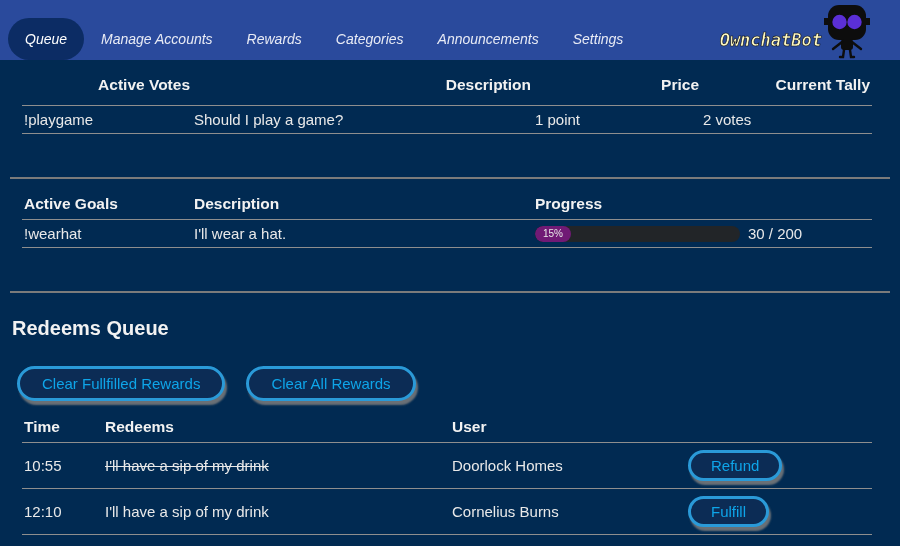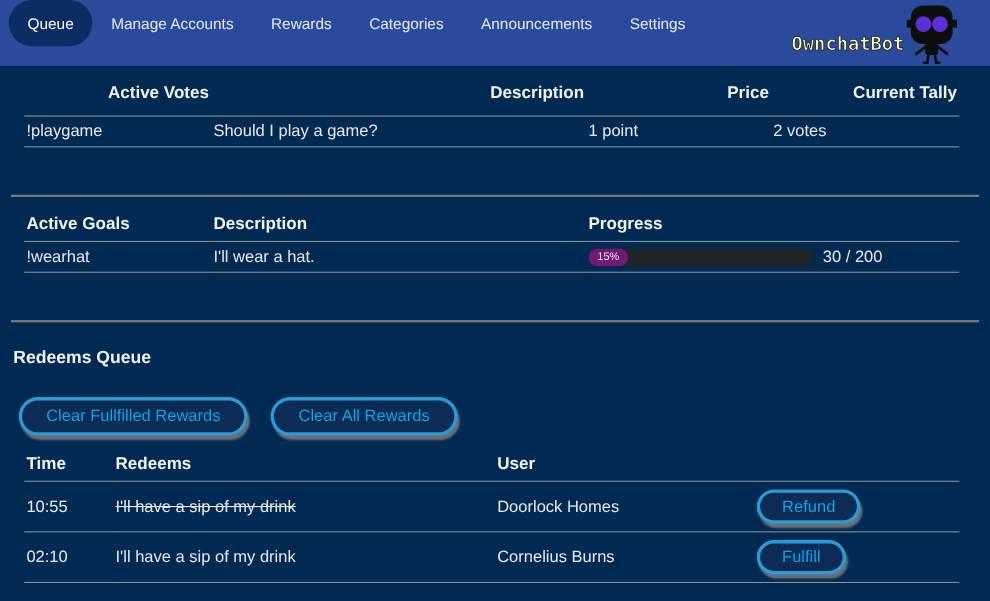--- a/index.html
+++ b/index.html
@@ -6,22 +6,23 @@
   html, body {
     width: 900px; height: 546px; overflow: hidden;
     background: #012a52;
     font-family: "Liberation Sans", "DejaVu Sans", sans-serif;
     color: #ebebeb;
   }
 
   
   .navbar {
     height: 60px; background: #2a4a9c;
-    display: flex; align-items: flex-start;
+    display: flex; align-items: flex-end;
     padding: 0 26px 0 8px;
+    font-style: italic;
   }
   .nav-item {
     color: #e8ebf5; font-size: 14px;
     padding: 13px 17px; border-radius: 22px;
     cursor: pointer; white-space: nowrap;
   }
   .nav-item.active { background: #0c2c64; color: #ffffff; }
   .brand {
     margin-left: auto; display: flex; align-items: flex-end; height: 60px;
   }
@@ -74,21 +75,21 @@
   .progress-fill {
     height: 16px; background: #701a75; border-radius: 8px;
     min-width: fit-content; padding: 0 8px;
     display: flex; align-items: center; justify-content: center;
   }
   .progress-fill span { font-size: 10px; color: #e8e8e8; white-space: nowrap; }
   .progress-value { margin-left: 8px; font-size: 15px; color: #e9e9e9; }
 
   
   .section-title {
-    font-size: 16px; font-weight: bold; color: #f2f2f2;
+    font-size: 20px; font-weight: bold; color: #f2f2f2;
     margin: 24px 0 0 12px;
   }
   .btn-row { margin: 26px 0 0 17px; display: flex; }
   .pill-btn {
     background: #0c2c55; color: #0ea5e9;
     border: 3px solid #2a9ad8; border-radius: 19px;
     font-family: "Liberation Sans", sans-serif;
     font-size: 15px; padding: 6px 22px; margin-right: 21px;
     box-shadow: 2px 4px 2px rgba(125,125,125,0.85);
     cursor: pointer; white-space: nowrap;
@@ -195,19 +196,19 @@
     </tr>
   </thead>
   <tbody>
     <tr>
       <td>10:55</td>
       <td class="struck">I'll have a sip of my drink</td>
       <td>Doorlock Homes</td>
       <td><button class="pill-btn small">Refund</button></td>
     </tr>
     <tr>
-      <td>02:10</td>
+      <td>12:10</td>
       <td>I'll have a sip of my drink</td>
       <td>Cornelius Burns</td>
       <td><button class="pill-btn small">Fulfill</button></td>
     </tr>
   </tbody>
 </table>
 
 </body></html>

